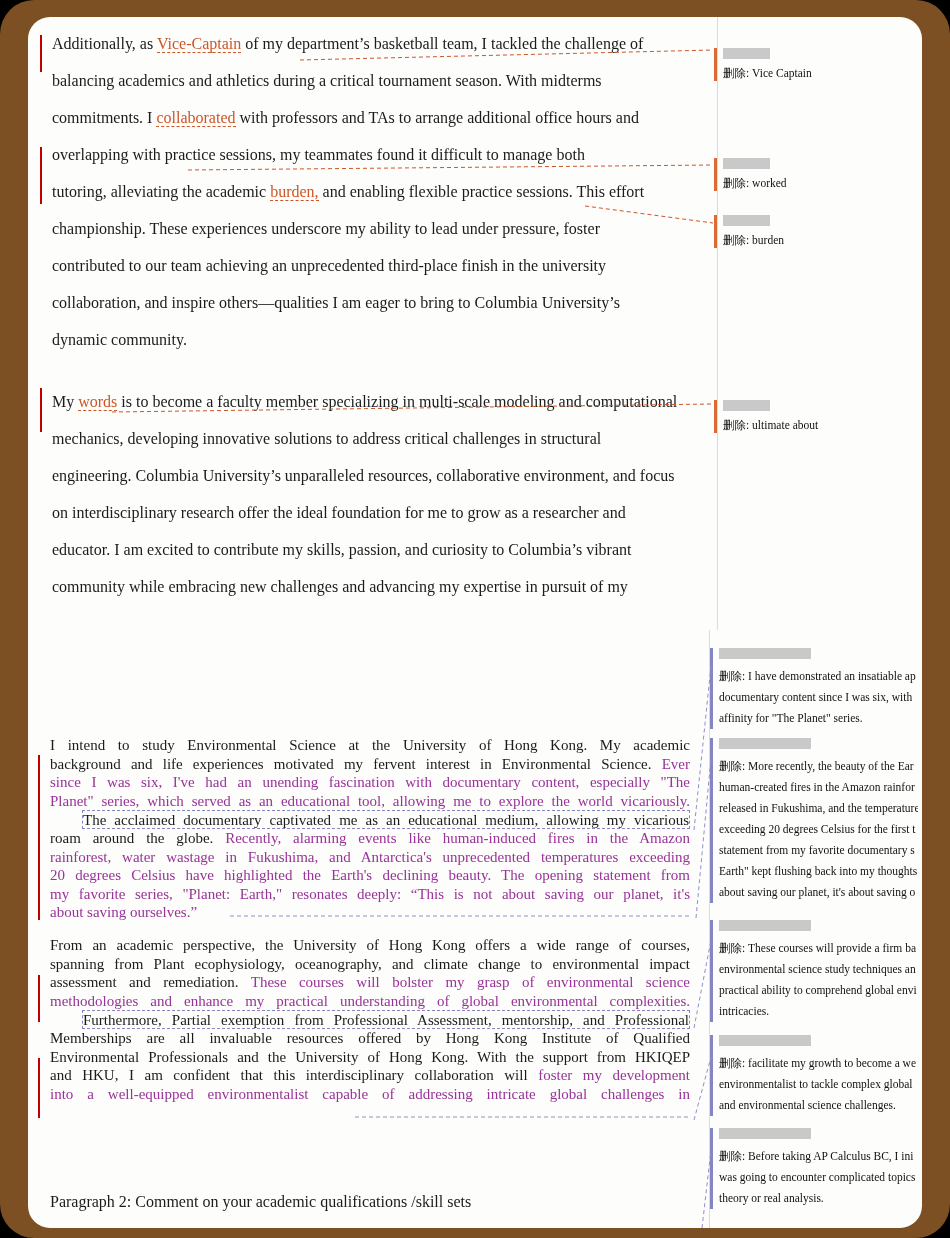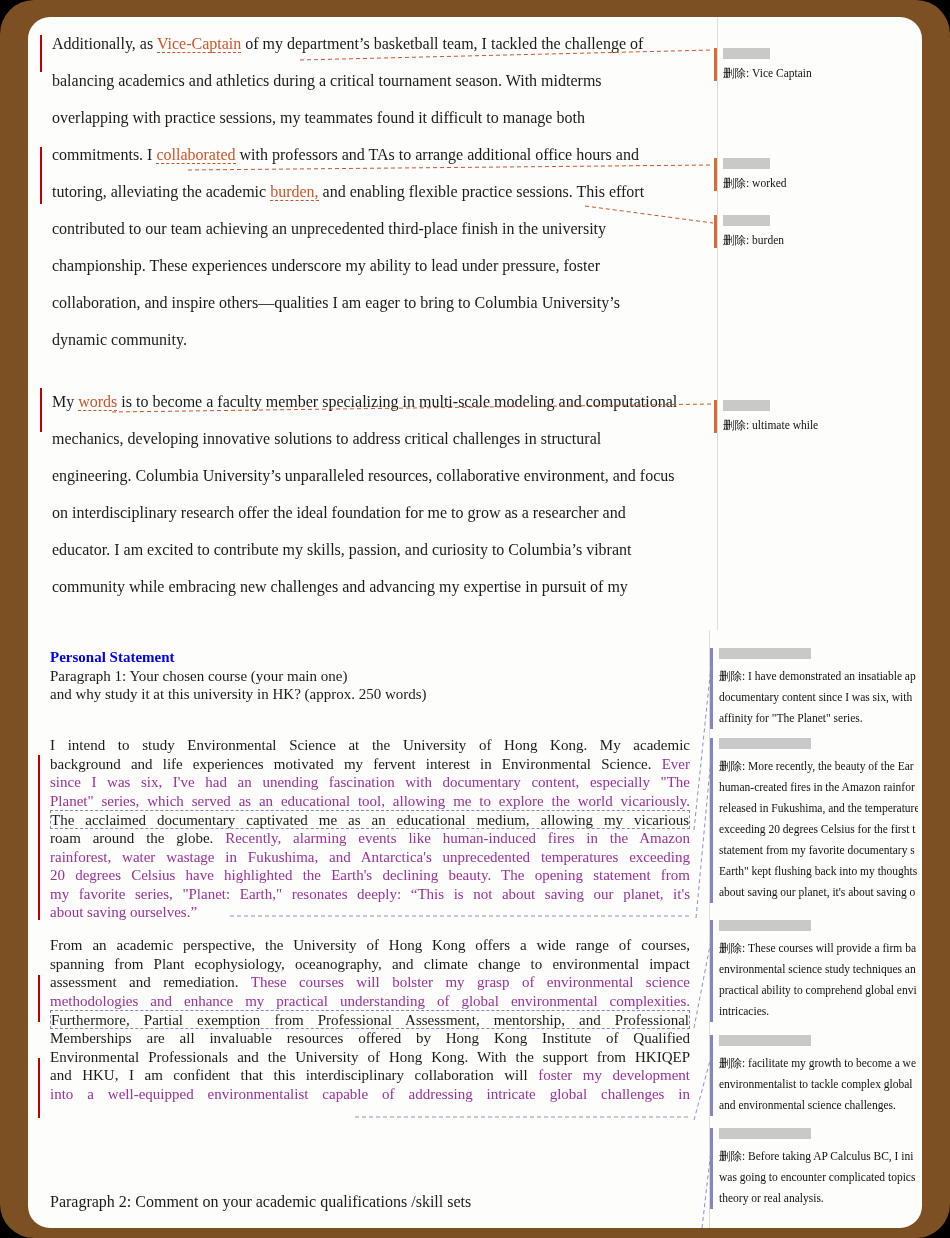--- a/index.html
+++ b/index.html
@@ -29,21 +29,21 @@
 
   
   #bottom-header{position:absolute;left:22px;top:18px;width:640px;font-size:15px;line-height:18.6px;color:var(--body-text);}
   .heading{color:var(--heading-blue);font-weight:bold;}
   #bottom-para-1,#bottom-para-2{position:absolute;left:22px;width:640px;}
   #bottom-para-1{top:106px;} #bottom-para-2{top:306px;}
   .bline{height:18.6px;line-height:18.6px;overflow:hidden;text-align:justify;
          font-size:15px;color:var(--body-text);}
   .bline::after{content:"";display:inline-block;width:100%;}
   .bline.last{text-align:left;}
-  .boxed{border:1px dashed var(--comment-bar-violet);box-sizing:border-box;}
+  .boxed{border:1px dashed var(--comment-bar-violet);box-sizing:border-box;margin-left:32px;}
   .pur{color:var(--revision-purple);}
   #bottom-footer{position:absolute;left:22px;top:563px;font-size:16px;color:var(--body-text);white-space:nowrap;font-family:Liberation Serif, serif;}
 
   
   .cbar-red{position:absolute;width:2px;background:var(--change-bar-red);}
   #top-panel .cbar-red{left:12px;} #bottom-panel .cbar-red{left:10px;}
 
   
   .comment{position:absolute;width:208px;overflow:hidden;}
   #top-panel .comment{left:686px;} #bottom-panel .comment{left:682px;}
@@ -63,25 +63,25 @@
 </style>
 </head>
 <body>
 
 <div class="frame"></div>
 
 <div class="panel" id="top-panel">
   <div id="top-para-1">
       <div class="tline"><span>Additionally, as </span><span class="ins">Vice-Captain</span><span> of my department’s basketball team, I tackled the challenge of</span></div>
       <div class="tline"><span>balancing academics and athletics during a critical tournament season. With midterms</span></div>
+      <div class="tline"><span>commitments. I </span><span class="ins">collaborated</span><span> with professors and TAs to arrange additional office hours and</span></div>
       <div class="tline"><span>overlapping with practice sessions, my teammates found it difficult to manage both</span></div>
-      <div class="tline"><span>commitments. I </span><span class="ins">collaborated</span><span> with professors and TAs to arrange additional office hours and</span></div>
       <div class="tline"><span>tutoring, alleviating the academic </span><span class="ins">burden,</span><span> and enabling flexible practice sessions. This effort</span></div>
+      <div class="tline"><span>championship. These experiences underscore my ability to lead under pressure, foster</span></div>
       <div class="tline"><span>contributed to our team achieving an unprecedented third-place finish in the university</span></div>
-      <div class="tline"><span>championship. These experiences underscore my ability to lead under pressure, foster</span></div>
       <div class="tline"><span>collaboration, and inspire others—qualities I am eager to bring to Columbia University’s</span></div>
       <div class="tline"><span>dynamic community.</span></div>
     </div>
   <div id="top-para-2">
       <div class="tline"><span>My </span><span class="ins">words</span><span> is to become a faculty member specializing in multi-scale modeling and computational</span></div>
       <div class="tline"><span>mechanics, developing innovative solutions to address critical challenges in structural</span></div>
       <div class="tline"><span>engineering. Columbia University’s unparalleled resources, collaborative environment, and focus</span></div>
       <div class="tline"><span>on interdisciplinary research offer the ideal foundation for me to grow as a researcher and</span></div>
       <div class="tline"><span>educator. I am excited to contribute my skills, passion, and curiosity to Columbia’s vibrant</span></div>
       <div class="tline"><span>community while embracing new challenges and advancing my expertise in pursuit of my</span></div>
@@ -111,32 +111,27 @@
         <div class="vbar"></div>
         <div class="redact"></div>
         <div class="ctext">
           <div class="cline">删除: burden</div>
         </div>
       </div>
       <div class="comment" style="top: 383px;">
         <div class="vbar"></div>
         <div class="redact"></div>
         <div class="ctext">
-          <div class="cline">删除: ultimate while</div>
+          <div class="cline">删除: ultimate about</div>
         </div>
       </div>
     </div>
 </div>
 
 <div class="panel" id="bottom-panel">
-  <div id="bottom-header">
-    <div class="heading">Personal Statement</div>
-    <div>Paragraph 1: Your chosen course (your main one)</div>
-    <div>and why study it at this university in HK? (approx. 250 words)</div>
-  </div>
   <div id="bottom-para-1">
       <div class="bline"><span>I intend to study Environmental Science at the University of Hong Kong. My academic</span></div>
       <div class="bline"><span>background and life experiences motivated my fervent interest in Environmental Science. </span><span class="pur">Ever</span></div>
       <div class="bline"><span class="pur">since I was six, I've had an unending fascination with documentary content, especially "The</span></div>
       <div class="bline"><span class="pur">Planet" series, which served as an educational tool, allowing me to explore the world vicariously.</span></div>
       <div class="bline boxed"><span>The acclaimed documentary captivated me as an educational medium, allowing my vicarious</span></div>
       <div class="bline"><span>roam around the globe. </span><span class="pur">Recently, alarming events like human-induced fires in the Amazon</span></div>
       <div class="bline"><span class="pur">rainforest, water wastage in Fukushima, and Antarctica's unprecedented temperatures exceeding</span></div>
       <div class="bline"><span class="pur">20 degrees Celsius have highlighted the Earth's declining beauty. The opening statement from</span></div>
       <div class="bline"><span class="pur">my favorite series, "Planet: Earth," resonates deeply: “This is not about saving our planet, it's</span></div>

